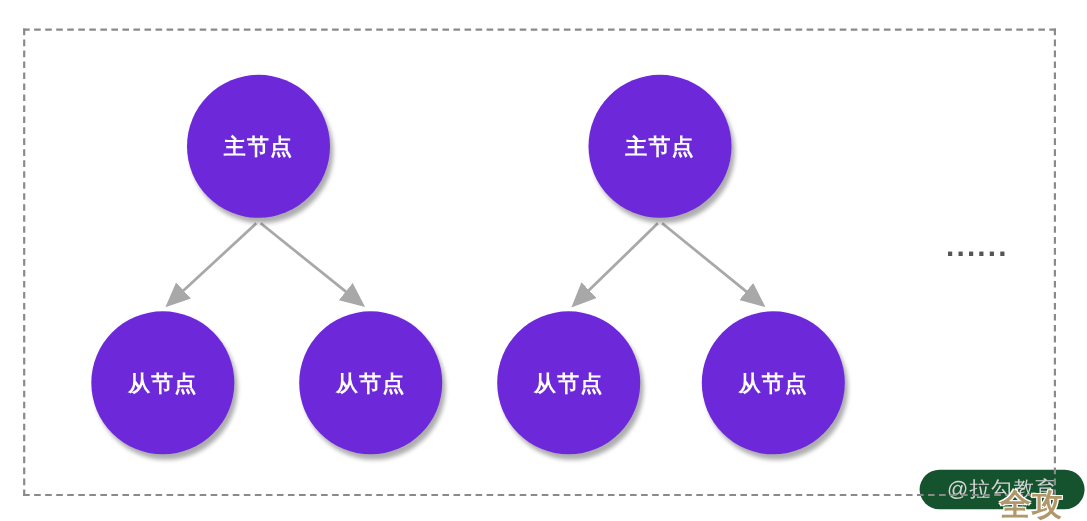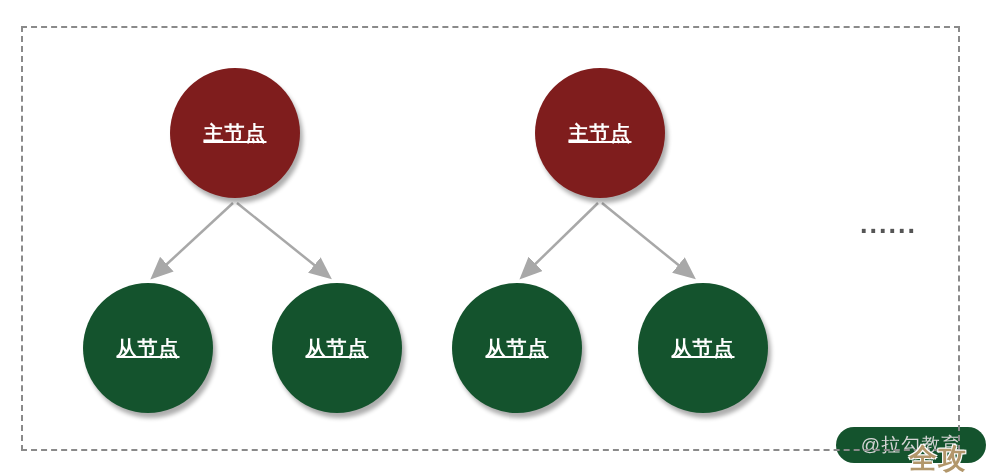--- a/index.html
+++ b/index.html
@@ -37,22 +37,22 @@
     display: flex;
     align-items: center;
     justify-content: center;
     color: #ffffff;
     font-size: 20px;
     font-weight: bold;
     letter-spacing: 1px;
     box-shadow: 3px 5px 4px rgba(0,0,0,0.32);
     z-index: 3;
   }
-  .node.master { background: #7f1d1d; text-decoration: underline; }
-  .node.slave  { background: #14532d; text-decoration: underline; }
+  .node.master { background: #6d28d9; }
+  .node.slave  { background: #6d28d9; }
   #master-1 { left: 170px; top: 68px; }
   #master-2 { left: 535px; top: 68px; }
   #slave-1  { left:  83px; top: 283px; }
   #slave-2  { left: 272px; top: 283px; }
   #slave-3  { left: 452px; top: 283px; }
   #slave-4  { left: 638px; top: 283px; }
   .arrows {
     position: absolute;
     left: 0; top: 0;
     width: 988px; height: 474px;

